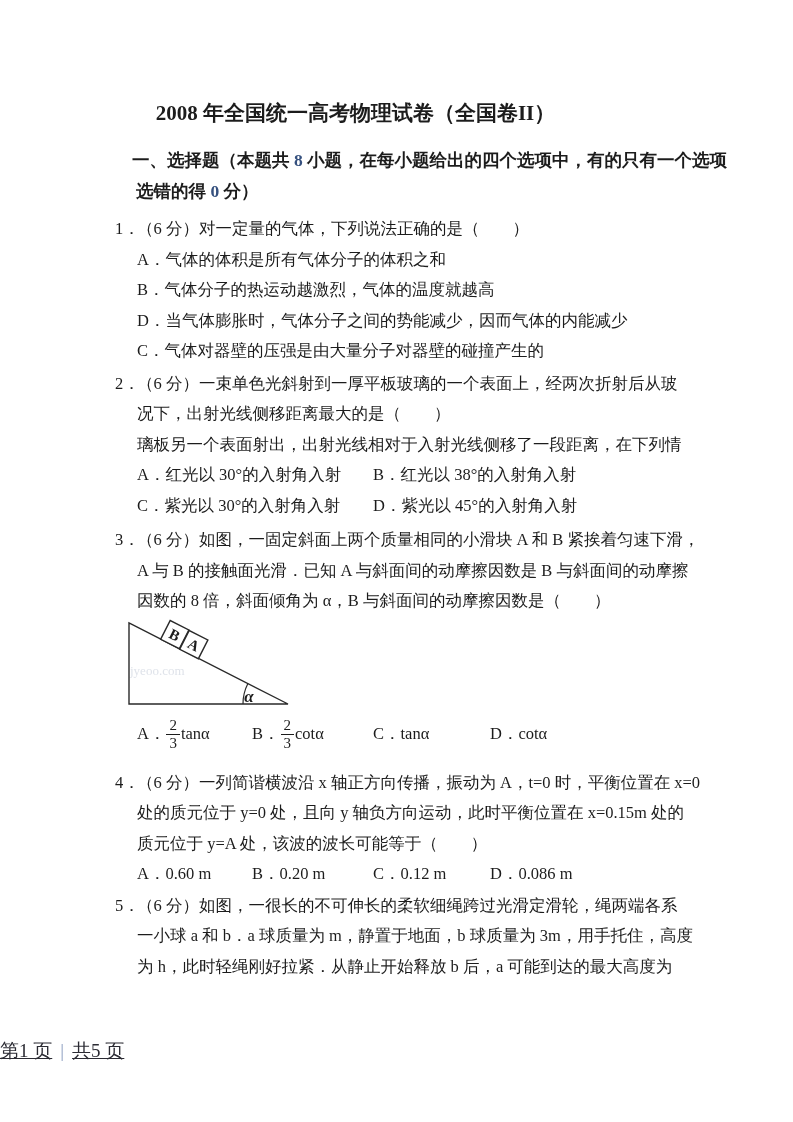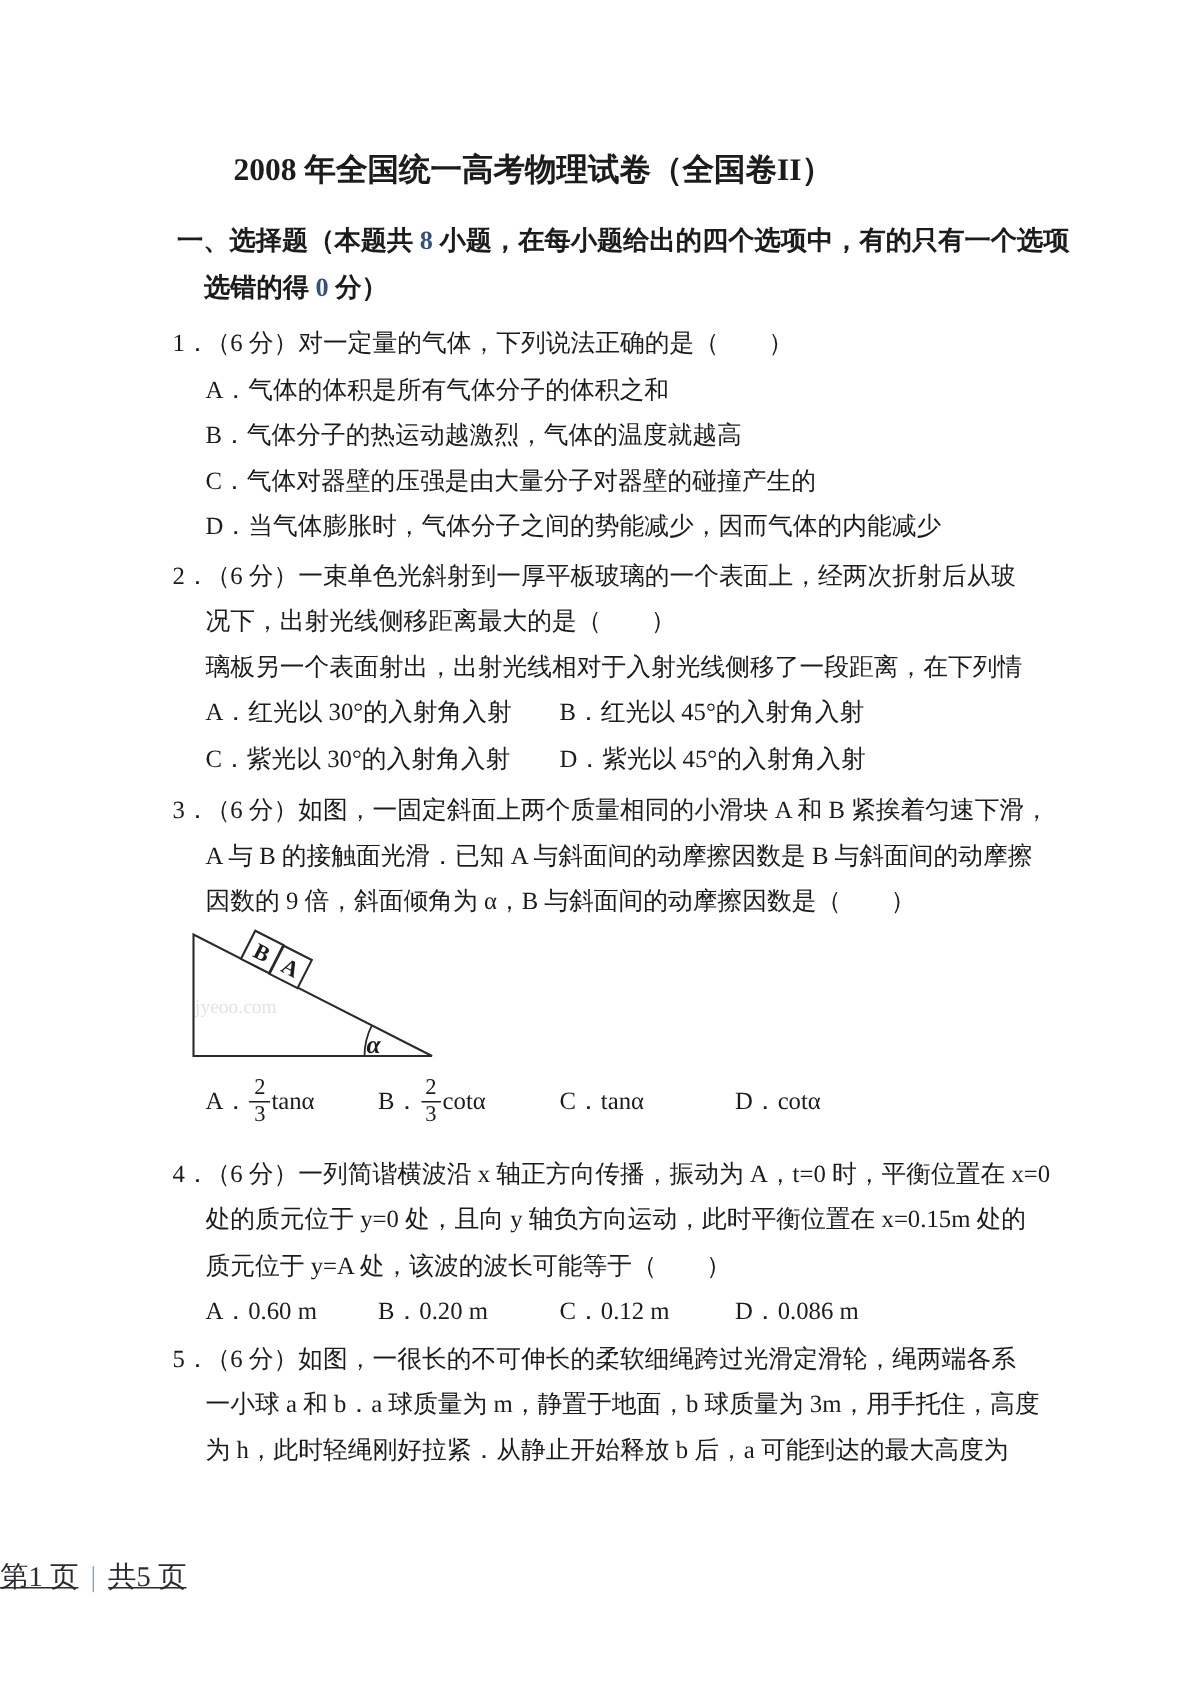--- a/index.html
+++ b/index.html
@@ -7,21 +7,21 @@
     position:relative;width:756px;height:1122px;background:#ffffff;overflow:hidden;
     font-family:"Liberation Serif","DejaVu Serif",serif;color:#1c1c1c;
   }
   .content{position:absolute;left:115px;top:0;width:565px;}
   .title{
     margin-top:99px;text-align:center;transform:translateX(-42px);
     font-weight:bold;font-size:21px;line-height:28px;white-space:nowrap;
   }
   .heading{margin-top:18px;font-weight:bold;font-size:17.5px;line-height:31px;}
   .h-line{white-space:nowrap;}
-  .h-first{margin-left:3px;}
+  .h-first{margin-left:17px;}
   .h-cont{margin-left:21px;}
   .num{color:#35507e;}
   .q{position:relative;font-size:16.5px;line-height:30.5px;}
   .qnum{position:absolute;left:0;top:0;}
   .qbody{margin-left:22px;}
   .stem-line{white-space:nowrap;}
   .opt-line{white-space:nowrap;}
   .row2{display:flex;}
   .row2 .c1{width:236px;white-space:nowrap;}
   .row2 .c2{white-space:nowrap;}
@@ -55,48 +55,48 @@
       <div class="h-line h-first"><span>一、选择题（本题共 </span><span class="num">8</span><span> 小题，在每小题给出的四个选项中，有的只有一个选项</span></div>
       <div class="h-line h-cont"><span>选错的得 </span><span class="num">0</span><span> 分）</span></div>
     </div>
 
     <div class="q" style="margin-top:7px">
       <span class="qnum">1．</span>
       <div class="qbody">
         <div class="stem-line">（6 分）对一定量的气体，下列说法正确的是（　　）</div>
         <div class="opt-line"><span>A．</span><span>气体的体积是所有气体分子的体积之和</span></div>
         <div class="opt-line"><span>B．</span><span>气体分子的热运动越激烈，气体的温度就越高</span></div>
+        <div class="opt-line"><span>D．</span><span>当气体膨胀时，气体分子之间的势能减少，因而气体的内能减少</span></div>
         <div class="opt-line"><span>C．</span><span>气体对器壁的压强是由大量分子对器壁的碰撞产生的</span></div>
-        <div class="opt-line"><span>D．</span><span>当气体膨胀时，气体分子之间的势能减少，因而气体的内能减少</span></div>
       </div>
     </div>
 
     <div class="q" style="margin-top:2px">
       <span class="qnum">2．</span>
       <div class="qbody">
         <div class="stem-line">（6 分）一束单色光斜射到一厚平板玻璃的一个表面上，经两次折射后从玻</div>
         <div class="stem-line">况下，出射光线侧移距离最大的是（　　）</div>
         <div class="stem-line">璃板另一个表面射出，出射光线相对于入射光线侧移了一段距离，在下列情</div>
         <div class="row2">
           <div class="c1"><span>A．</span><span>红光以 30°的入射角入射</span></div>
-          <div class="c2"><span>B．</span><span>红光以 45°的入射角入射</span></div>
+          <div class="c2"><span>B．</span><span>红光以 38°的入射角入射</span></div>
         </div>
         <div class="row2">
           <div class="c1"><span>C．</span><span>紫光以 30°的入射角入射</span></div>
           <div class="c2"><span>D．</span><span>紫光以 45°的入射角入射</span></div>
         </div>
       </div>
     </div>
 
     <div class="q" style="margin-top:4px">
       <span class="qnum">3．</span>
       <div class="qbody">
         <div class="stem-line">（6 分）如图，一固定斜面上两个质量相同的小滑块 A 和 B 紧挨着匀速下滑，</div>
         <div class="stem-line">A 与 B 的接触面光滑．已知 A 与斜面间的动摩擦因数是 B 与斜面间的动摩擦</div>
-        <div class="stem-line">因数的 9 倍，斜面倾角为 α，B 与斜面间的动摩擦因数是（　　）</div>
+        <div class="stem-line">因数的 8 倍，斜面倾角为 α，B 与斜面间的动摩擦因数是（　　）</div>
 
         <div class="figure">
           <svg width="185" height="95" viewBox="0 0 185 95">
             <text x="8" y="57" font-size="13" fill="#dfe3ea">jyeoo.com</text>
             <polygon points="7,5 7,86 166,86" fill="none" stroke="#2a2a2a" stroke-width="1.4"></polygon>
             <path d="M 121 86 A 45 45 0 0 1 125.9 65.6" fill="none" stroke="#2a2a2a" stroke-width="1.2"></path>
             <g transform="translate(48,26) rotate(27)">
               <rect x="-10.5" y="-21" width="21" height="21" fill="#ffffff" stroke="#2a2a2a" stroke-width="1.4"></rect>
               <text x="0" y="-5" text-anchor="middle" font-size="15" font-weight="bold" fill="#1c1c1c">B</text>
             </g>

